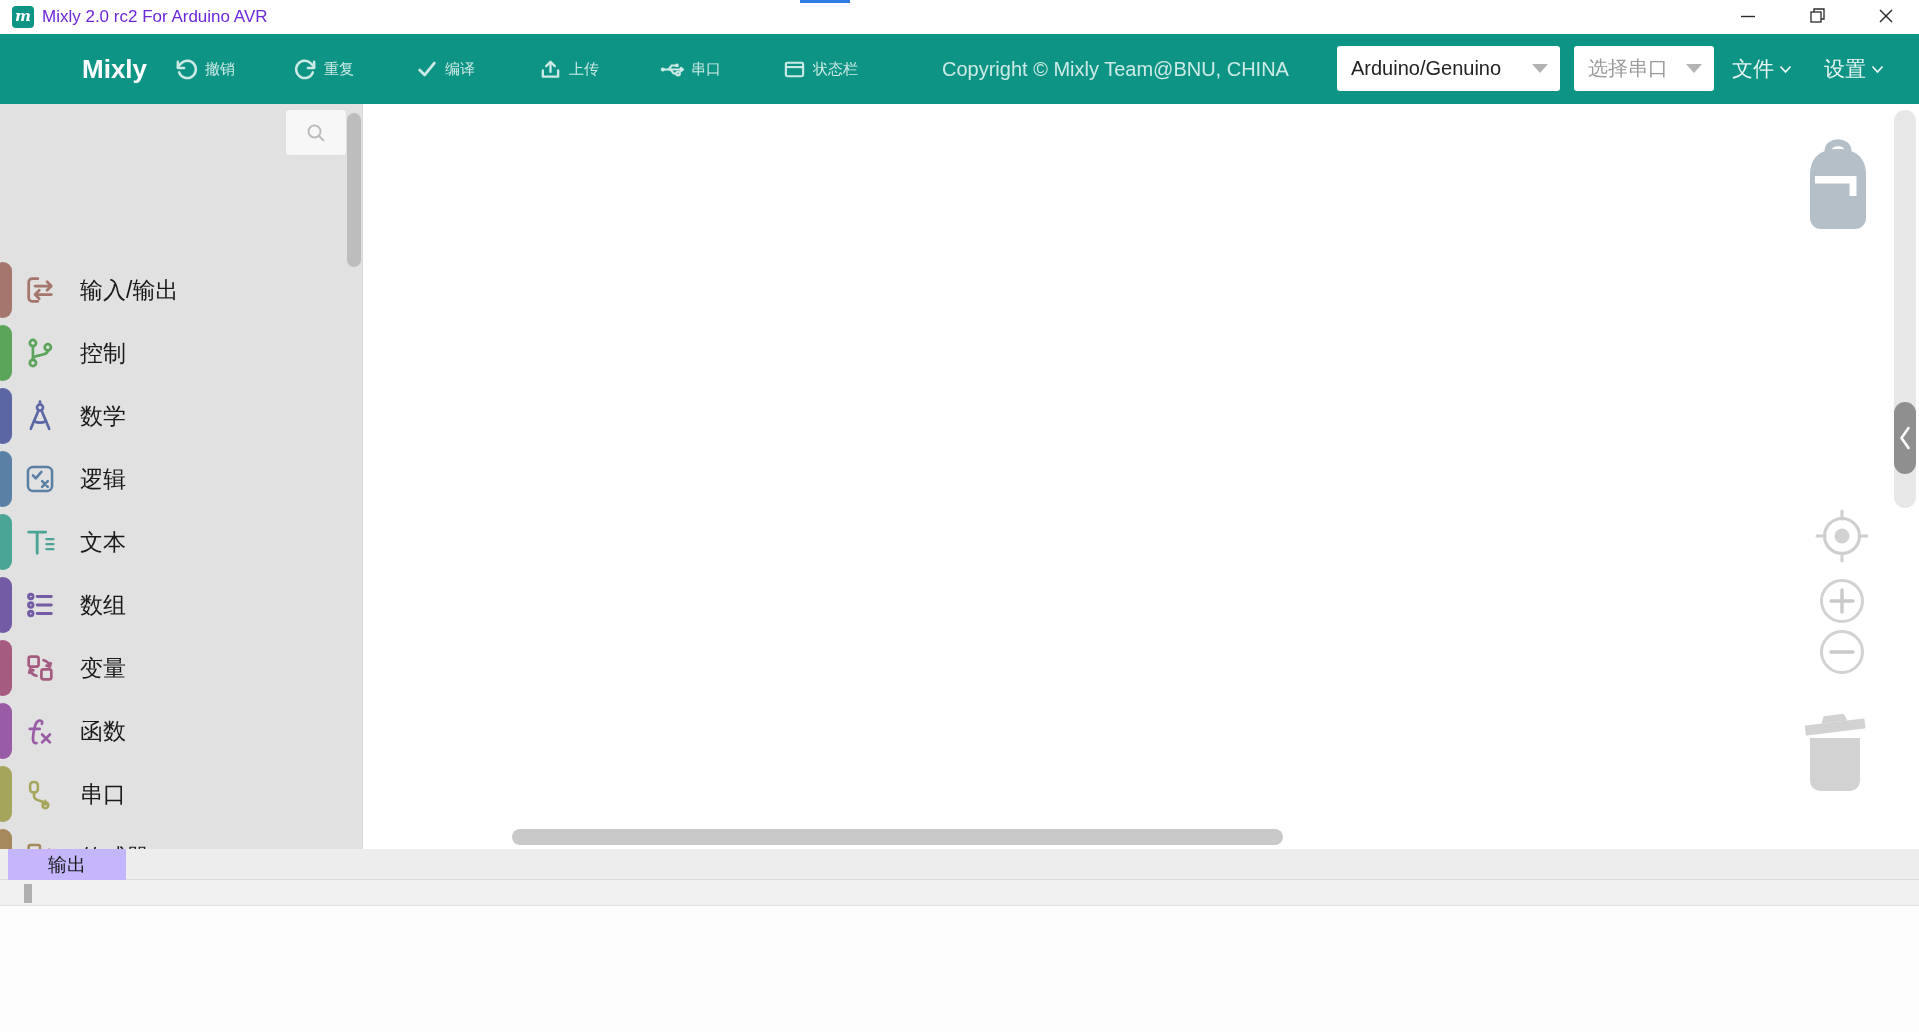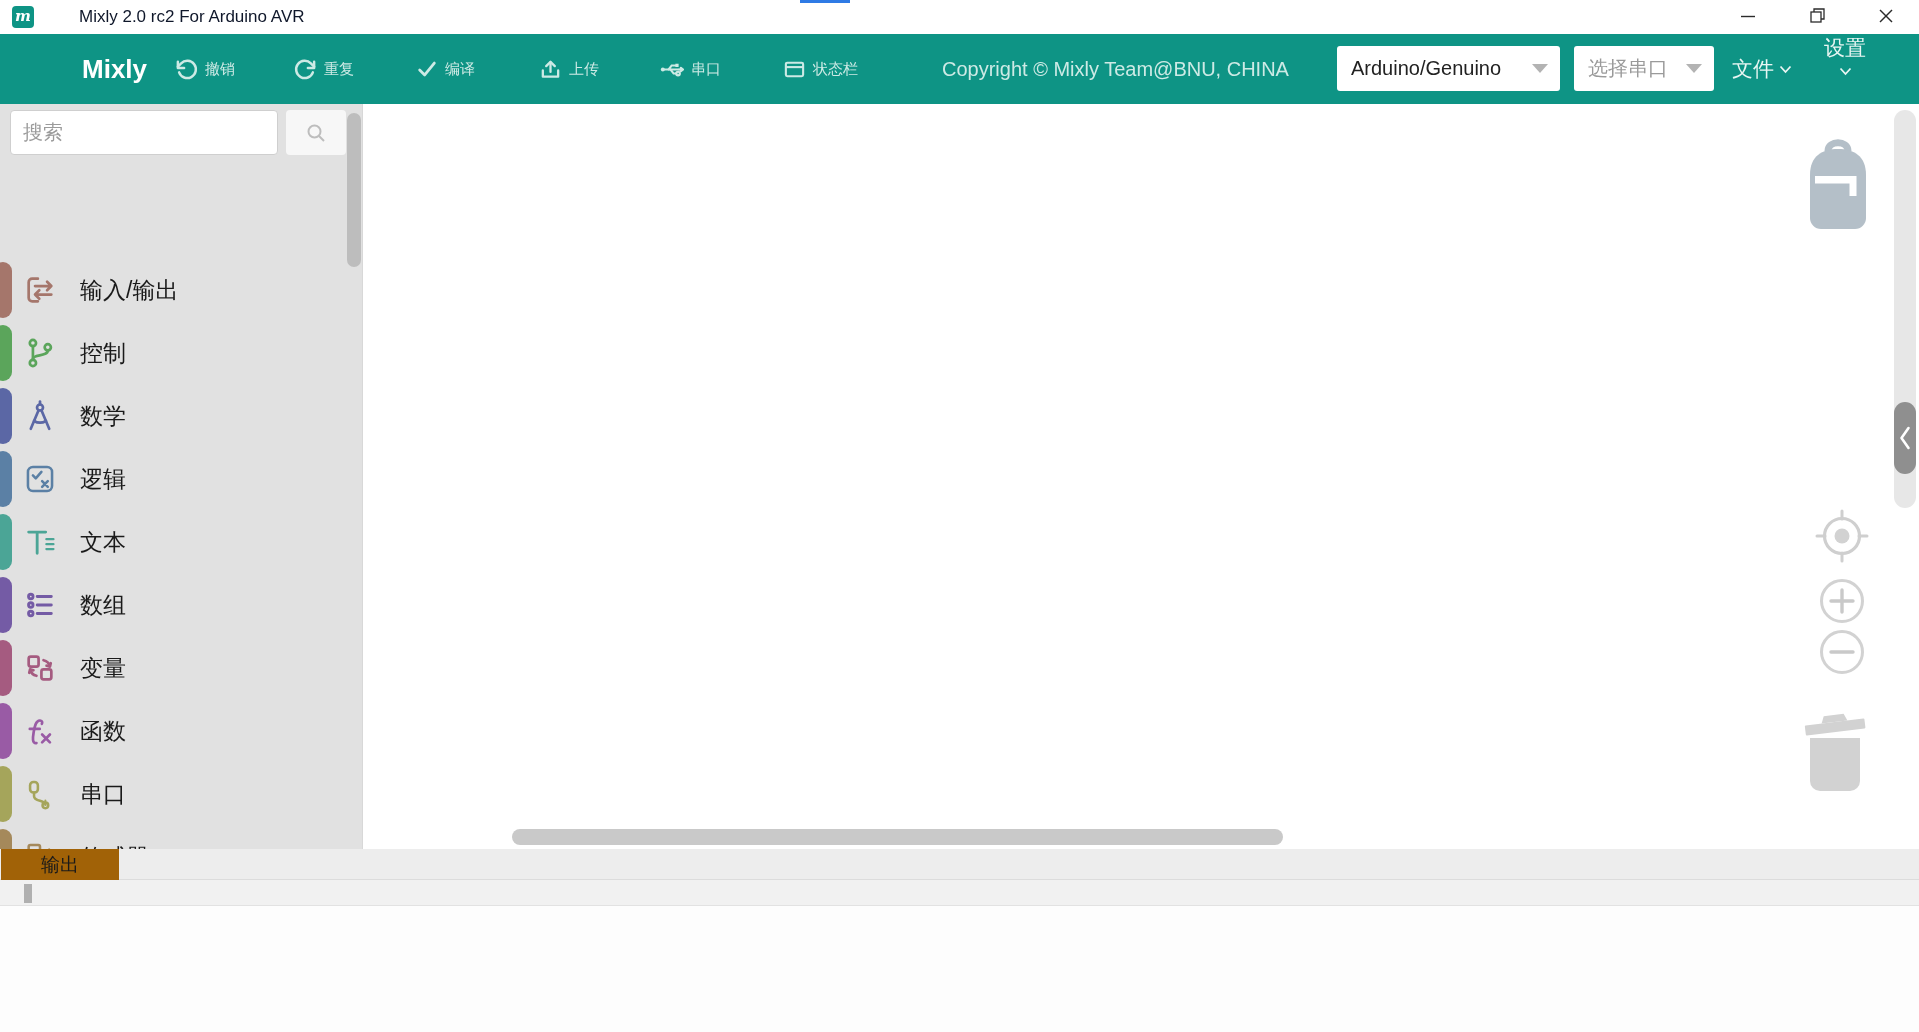--- a/index.html
+++ b/index.html
@@ -5,21 +5,21 @@
   html,body{margin:0;padding:0;background:#fff;}
   #app{position:relative;width:1919px;height:1032px;overflow:hidden;
        font-family:"Liberation Sans","DejaVu Sans",sans-serif;
        -webkit-font-smoothing:antialiased;}
   .abs{position:absolute;}
 
   
   #titlebar{left:0;top:0;width:1919px;height:34px;background:#ffffff;}
   #app-logo{left:12px;top:6px;width:22px;height:22px;background:#0E9485;border-radius:4px;
             color:#fff;font:italic bold 15px "DejaVu Serif",serif;text-align:center;line-height:20px;}
-  #title-text{left:42px;top:0;height:34px;line-height:34px;font-size:17px;color:#0f172a;margin-left:37px;}
+  #title-text{left:42px;top:0;height:34px;line-height:34px;font-size:17px;color:#6d28d9;}
   #top-blue-notch{left:800px;top:0;width:50px;height:3px;background:#2f7ae5;}
   .winbtn{top:0;width:44px;height:32px;display:flex;align-items:center;justify-content:center;}
   #btn-min{left:1726px;} #btn-restore{left:1796px;} #btn-close{left:1864px;}
 
   
   #toolbar{left:0;top:34px;width:1919px;height:70px;background:#0E9485;}
   .tb-item{position:absolute;top:0;height:70px;display:flex;align-items:center;gap:7px;
            color:#CDEAE5;font-size:15px;cursor:pointer;white-space:nowrap;}
   #tb-brand{left:55px;color:#ffffff;font-size:26px;font-weight:bold;margin-left:27px;}
   #tb-undo{left:175px;} #tb-redo{left:294px;} #tb-compile{left:416px;}
@@ -30,21 +30,21 @@
               display:flex;align-items:center;justify-content:space-between;
               padding:0 12px 0 14px;box-sizing:border-box;cursor:pointer;margin-left:32px;}
   #board-select{left:1305px;width:223px;}
   #port-select{left:1542px;width:140px;}
   #board-select .sel-text{color:#222;font-size:20px;}
   #port-select .sel-text{color:#9a9a9a;font-size:20px;}
   .caret{width:0;height:0;border-left:8px solid transparent;border-right:8px solid transparent;
          border-top:9px solid #b3b3b3;}
   .menu-item{position:absolute;top:0;height:70px;display:flex;align-items:center;gap:5px;
              color:#E9F6F3;font-size:21px;cursor:pointer;}
-  #menu-file{left:1732px;} #menu-settings{left:1824px;flex-direction:column;}
+  #menu-file{left:1732px;} #menu-settings{left:1824px;}
 
   
   #sidebar{left:0;top:104px;width:362px;height:745px;background:#e1e1e1;}
   #search-input{position:absolute;left:10px;top:6px;width:268px;height:45px;box-sizing:border-box;
                 border:1px solid #cfcfcf;border-radius:4px;background:#fff;padding:0 12px;
                 font-size:20px;color:#333;font-family:inherit;outline:none;}
   #search-input::placeholder{color:#9b9b9b;}
   #search-btn{position:absolute;left:286px;top:6px;width:60px;height:45px;background:#f7f7f7;
               border-radius:4px;display:flex;align-items:center;justify-content:center;cursor:pointer;}
   #sidebar-scroll{position:absolute;left:347px;top:9px;width:14px;height:154px;
@@ -62,21 +62,21 @@
   #right-track{left:1894px;top:110px;width:22px;height:398px;background:#e7e7e7;border-radius:11px;}
   #collapse-handle{left:1894px;top:402px;width:22px;height:72px;background:#8f8f8f;border-radius:11px;
                    display:flex;align-items:center;justify-content:center;cursor:pointer;}
   #center-view{left:1814px;top:508px;width:56px;height:56px;cursor:pointer;}
   #zoom-in{left:1819px;top:578px;width:46px;height:46px;cursor:pointer;}
   #zoom-out{left:1819px;top:629px;width:46px;height:46px;cursor:pointer;}
   #trash{left:1798px;top:710px;width:74px;height:84px;cursor:pointer;}
 
   
   #tabbar{left:0;top:849px;width:1919px;height:31px;background:#ededed;border-bottom:1px solid #dcdcdc;box-sizing:border-box;}
-  #tab-output{position:absolute;left:1px;top:0;width:118px;height:31px;background:#a16207;
+  #tab-output{position:absolute;left:8px;top:0;width:118px;height:31px;background:#c4b5fd;
               display:flex;align-items:center;justify-content:center;font-size:19px;color:#1a1a1a;cursor:pointer;}
   #output-strip{left:0;top:880px;width:1919px;height:26px;background:#f1f1f1;border-bottom:1px solid #e2e2e2;box-sizing:border-box;}
   #output-caret{left:24px;top:884px;width:8px;height:19px;background:#b0b0b0;}
   #output-body{left:0;top:906px;width:1919px;height:126px;background:#fdfdfd;}
 
   svg{display:block;}
 </style>
 </head>
 <body>
 
@@ -203,21 +203,20 @@
       <span>设置</span>
       <span>
         <svg width="13" height="9" viewBox="0 0 13 9" fill="none" stroke="#E9F6F3" stroke-width="1.8">
           <polyline points="1.5,1.5 6.5,7 11.5,1.5"></polyline>
         </svg>
       </span>
     </div>
   </div>
 
   <div id="sidebar" class="abs">
-    <input id="search-input" type="text" placeholder="搜索" style="">
     <div id="search-btn">
       <span>
         <svg width="24" height="24" viewBox="0 0 24 24" fill="none" stroke="#bdbdbd" stroke-width="2">
           <circle cx="10.5" cy="10.5" r="6"></circle>
             <path d="M15 15 l5 5"></path>
         </svg>
       </span>
     </div>
     <div id="sidebar-scroll"></div>
 

